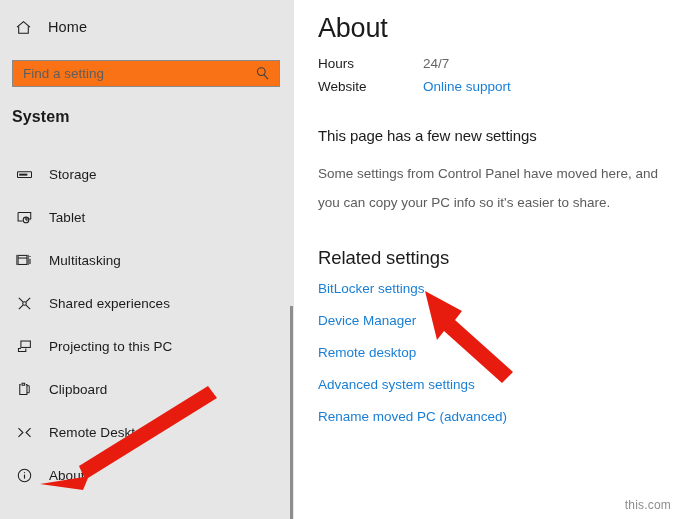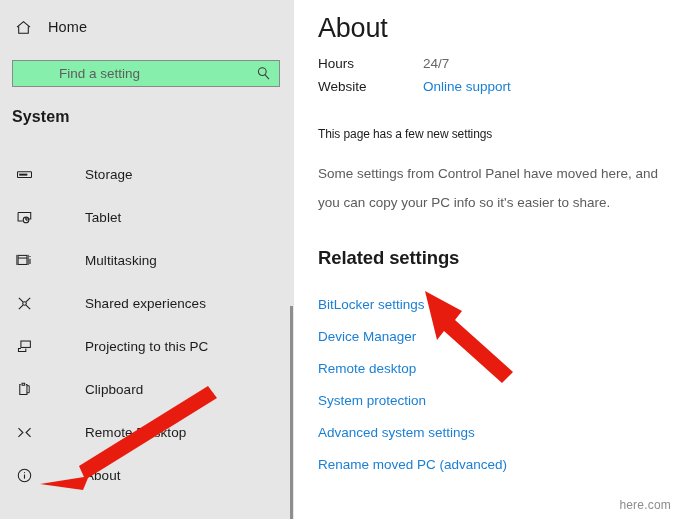--- a/index.html
+++ b/index.html
@@ -57,25 +57,24 @@
     letter-spacing: 0.1px;
   }
 
   .search-box {
     position: absolute;
     left: 12px;
     top: 60px;
     width: 268px;
     height: 27px;
     border: 1px solid #8a8a8a;
-    background: #86efac;
+    background: #f97316;
     box-sizing: border-box;
     display: flex;
     align-items: center;
-    padding-left: 36px;
   }
   .search-input {
     border: none;
     outline: none;
     background: transparent;
     font-family: "Liberation Sans", sans-serif;
     font-size: 13.5px;
     color: #3a3a3a;
     padding-left: 10px;
     width: 225px;
@@ -113,21 +112,20 @@
     width: 294px;
   }
   .nav-item {
     position: relative;
     display: flex;
     align-items: center;
     height: 22px;
     margin-bottom: 21px;
     padding-left: 13px;
     cursor: default;
-    gap: 36px;
   }
   .nav-icon {
     width: 22px;
     height: 20px;
     display: flex;
     align-items: center;
     justify-content: center;
     color: #202020;
     flex: none;
   }
@@ -199,51 +197,50 @@
   }
   .info-val.link {
     color: #1a7fd4;
     cursor: pointer;
   }
 
   .subhead {
     position: absolute;
     left: 24px;
     top: 127px;
-    font-size: 12px;
+    font-size: 15px;
     color: #1b1b1b;
     font-weight: normal;
     letter-spacing: -0.1px;
   }
   .body-text {
     position: absolute;
     left: 24px;
     top: 159px;
     width: 352px;
     font-size: 13.5px;
     line-height: 29px;
     color: #5c5c5c;
   }
 
   .related-head {
     position: absolute;
     left: 24px;
     top: 247px;
     font-size: 18.5px;
     color: #1b1b1b;
-    font-weight: bold;
+    font-weight: normal;
     letter-spacing: -0.1px;
     text-align: right;
   }
   .related-links {
     position: absolute;
     left: 24px;
     top: 280px;
     width: 340px;
-    margin-top: 16px;
   }
   .related-link {
     display: block;
     font-size: 13.5px;
     color: #1a7fd4;
     height: 32px;
     line-height: 17px;
     text-decoration: none;
     cursor: pointer;
     width: max-content;
@@ -409,26 +406,25 @@
 
     <div class="subhead">This page has a few new settings</div>
     <div class="body-text">Some settings from Control Panel have moved here, and you can copy your PC info so it's easier to share.</div>
 
     <div class="related-head">Related settings</div>
 
     <div class="related-links">
       <a class="related-link">BitLocker settings</a>
       <a class="related-link">Device Manager</a>
       <a class="related-link">Remote desktop</a>
-      <a class="related-link">System protection</a>
       <a class="related-link">Advanced system settings</a>
       <a class="related-link">Rename moved PC (advanced)</a>
     </div>
 
-    <div class="watermark">here.com</div>
+    <div class="watermark">this.com</div>
   </div>
 
   <svg class="arrow-layer" viewBox="0 0 680 519" width="680" height="519">
 
     <g>
       <path d="M425 291 L462 311 L455 320 L513 372 L502 383 L444 331 L437 340 Z" fill="#e81c0e"></path>
     </g>
 
     <g>
       <path d="M40 484 L84 477 L79 466 L208 386 L217 398 L88 478 L83 490 Z" fill="#e81c0e"></path>

